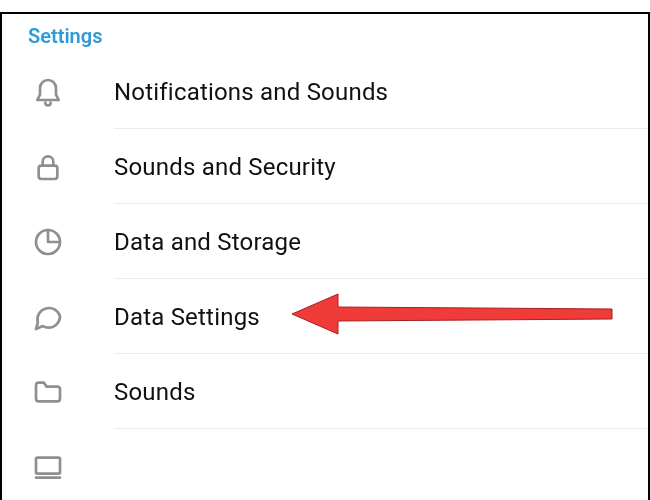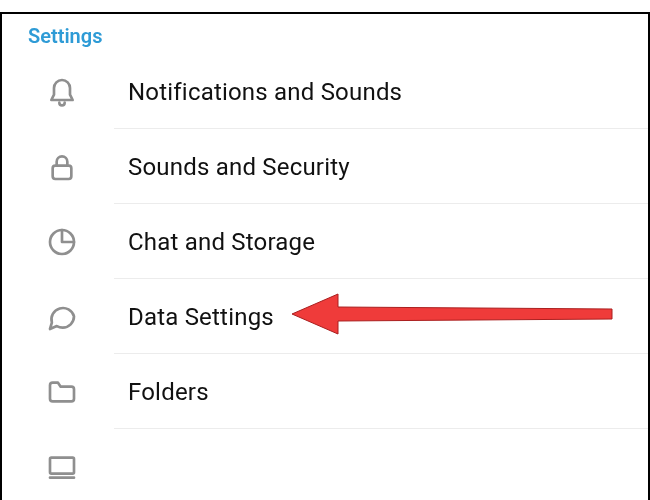--- a/index.html
+++ b/index.html
@@ -24,21 +24,21 @@
     font-size: 20px;
     font-weight: 600;
   }
   .list {
     padding-left: 0;
   }
   .row {
     display: flex;
     align-items: center;
     height: 75px;
-    padding-left: 44px;
+    padding-left: 30px;
     cursor: pointer;
     position: relative;
   }
   .row .divider {
     position: absolute;
     left: 112px;
     right: 0;
     bottom: 0;
     height: 1px;
     background: #ececec;
@@ -114,41 +114,41 @@
       <div class="divider"></div>
     </div>
 
     <div class="row">
       <span class="icon-wrap">
         <svg viewBox="0 0 24 24">
             <circle cx="12" cy="12" r="9"></circle>
             <path d="M12 3v9h9"></path>
           </svg>
       </span>
-      <span class="label">Chat and Storage</span>
+      <span class="label">Data and Storage</span>
       <div class="divider"></div>
     </div>
 
     <div class="row">
       <span class="icon-wrap">
         <svg viewBox="0 0 24 24">
             <path d="M21 11.5a8.5 8.5 0 0 1-8.5 8.5c-1.6 0-3.1-.44-4.4-1.2L3 21l1.4-4.7A8.5 8.5 0 1 1 21 11.5z"></path>
           </svg>
       </span>
       <span class="label">Data Settings</span>
       <div class="divider"></div>
     </div>
 
     <div class="row">
       <span class="icon-wrap">
         <svg viewBox="0 0 24 24">
             <path d="M3 7a2 2 0 0 1 2-2h4l2 3h8a2 2 0 0 1 2 2v7a2 2 0 0 1-2 2H5a2 2 0 0 1-2-2V7z"></path>
           </svg>
       </span>
-      <span class="label">Folders</span>
+      <span class="label">Sounds</span>
       <div class="divider"></div>
     </div>
 
     <div class="row">
       <span class="icon-wrap">
         <svg viewBox="0 0 24 24">
             <rect x="3" y="5" width="18" height="12" rx="1"></rect>
             <path d="M3 20h18"></path>
           </svg>
       </span>

